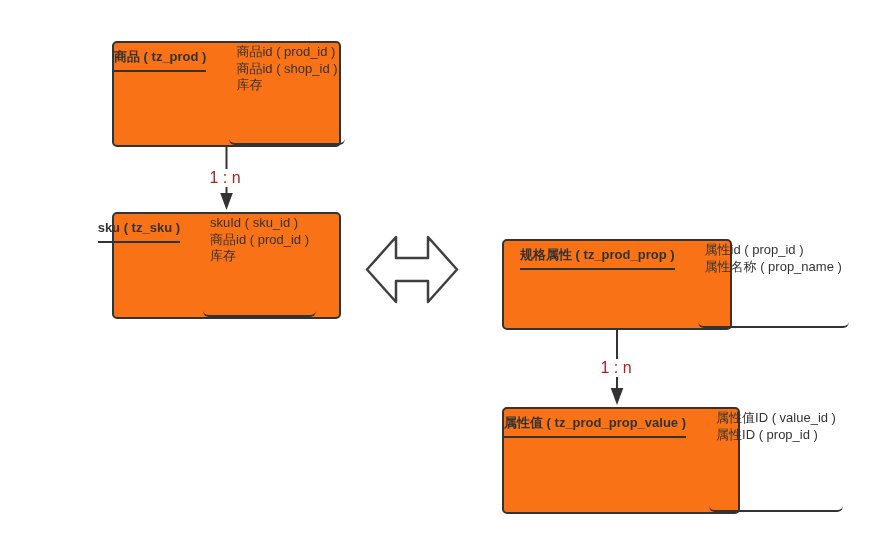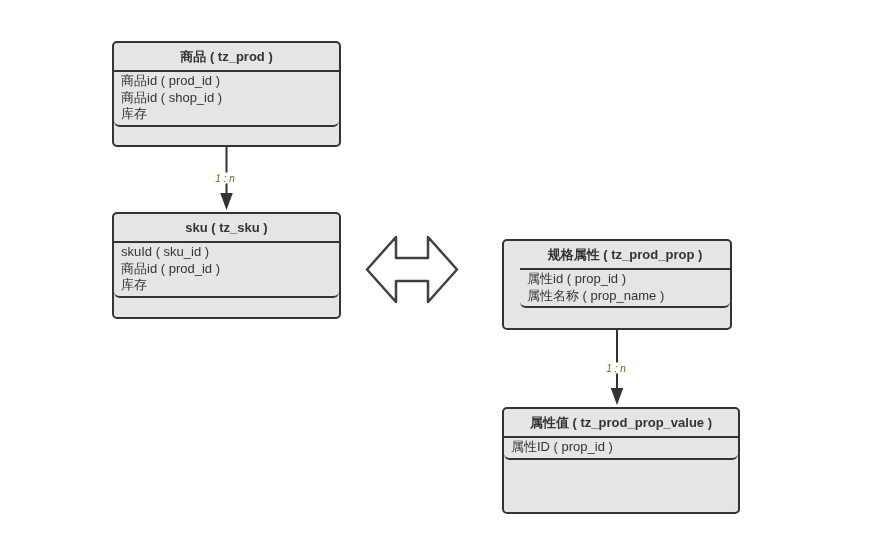--- a/index.html
+++ b/index.html
@@ -19,25 +19,26 @@
   svg.overlay {
     position: absolute;
     left: 0;
     top: 0;
     width: 884px;
     height: 539px;
   }
   .entity {
     position: absolute;
     box-sizing: border-box;
-    background: #e5e5e5;
+    background: #f97316;
     border: 2px solid #333333;
     border-radius: 5px;
     display: flex;
-    flex-direction: column;
+    flex-direction: row;
+    gap: 23px;
   }
   .entity .title {
     flex: 0 0 auto;
     height: 27px;
     line-height: 27px;
     text-align: center;
     font-weight: bold;
     font-size: 13px;
     border-bottom: 2px solid #333333;
     white-space: nowrap;
@@ -51,32 +52,31 @@
   }
   .entity .field {
     line-height: 16.5px;
     white-space: nowrap;
   }
   .entity .empty-section {
     flex: 1 1 auto;
   }
   
   #entity-prod       { left: 112px; top: 41px;  width: 229px; height: 106px; }
-  #entity-sku        { left: 112px; top: 212px; width: 229px; height: 107px; }
+  #entity-sku        { left: 112px; top: 212px; width: 229px; height: 107px; justify-content: flex-end; }
   #entity-prod-prop  { left: 502px; top: 239px; width: 230px; height: 91px; padding-left: 16px;  }
   #entity-prop-value { left: 502px; top: 407px; width: 238px; height: 107px; }
   .conn-label {
     position: absolute;
     transform: translate(-50%, -50%);
     background: #ffffff;
     padding: 0 2px;
-    font-size: 10px;
-    color: #4d7c0f;
+    font-size: 16px;
+    color: #b91c1c;
     white-space: nowrap;
-    font-style: italic;
   }
   #conn-label-1 { left: 225px; top: 178px; }
   #conn-label-2 { left: 616px; top: 368px; }
 </style>
 </head>
 <body>
 
 <div id="canvas">
 
   <svg class="overlay" viewBox="0 0 884 539">
@@ -123,18 +123,19 @@
       <div class="field">属性名称 ( prop_name )</div>
     </div>
     <div class="empty-section"></div>
   </div>
 
   <div class="conn-label" id="conn-label-2">1 : n</div>
 
   <div class="entity" id="entity-prop-value">
     <div class="title">属性值 ( tz_prod_prop_value )</div>
     <div class="fields">
+      <div class="field">属性值ID ( value_id )</div>
       <div class="field">属性ID ( prop_id )</div>
     </div>
     <div class="empty-section"></div>
   </div>
 
 </div>
 
 </body></html>

